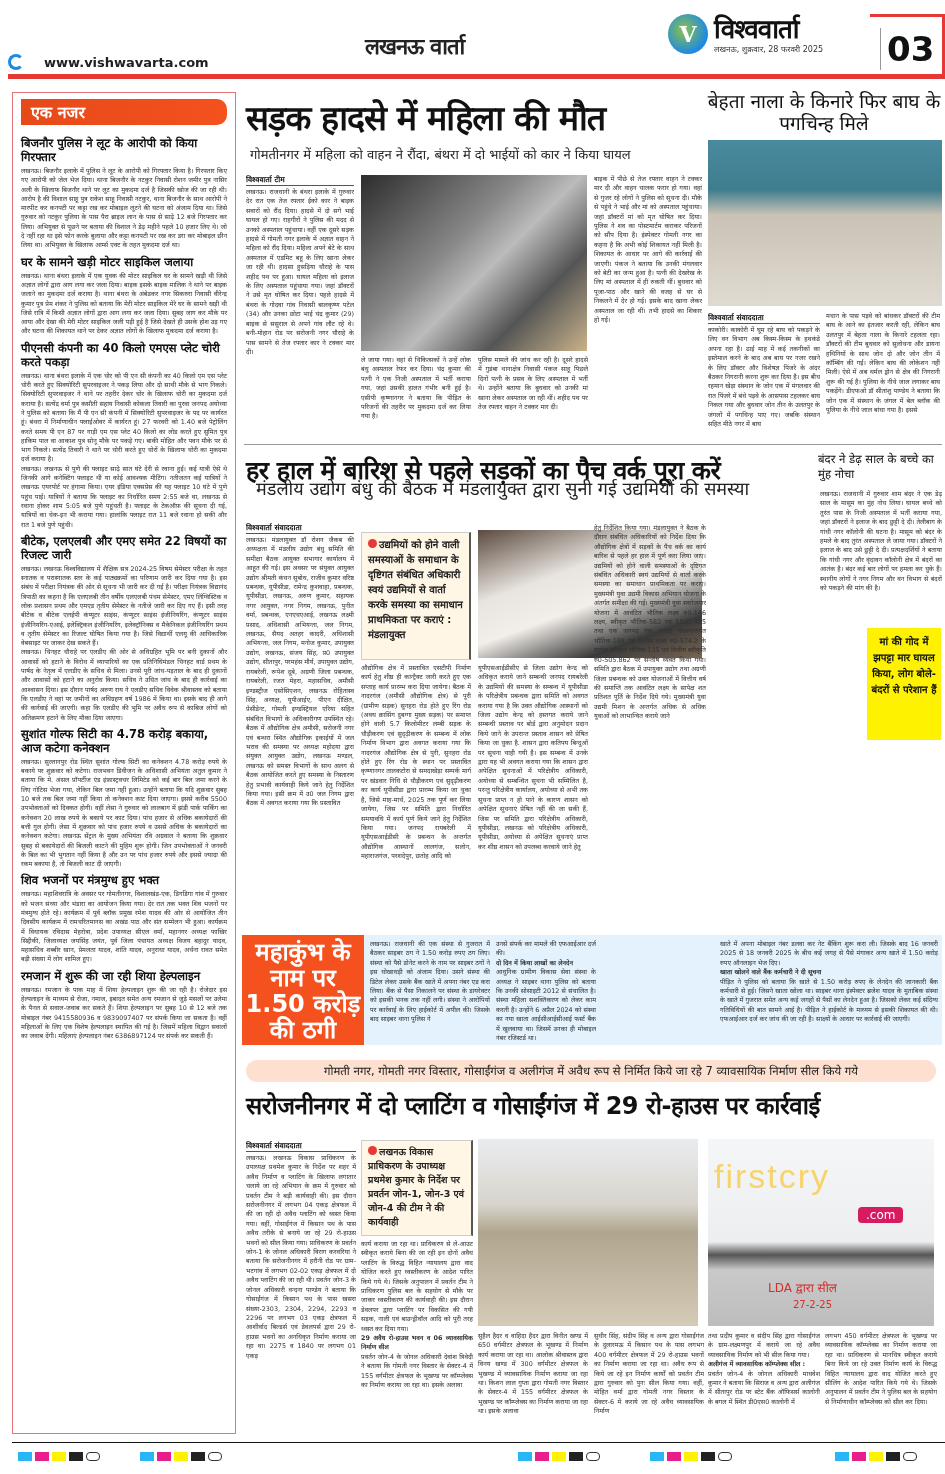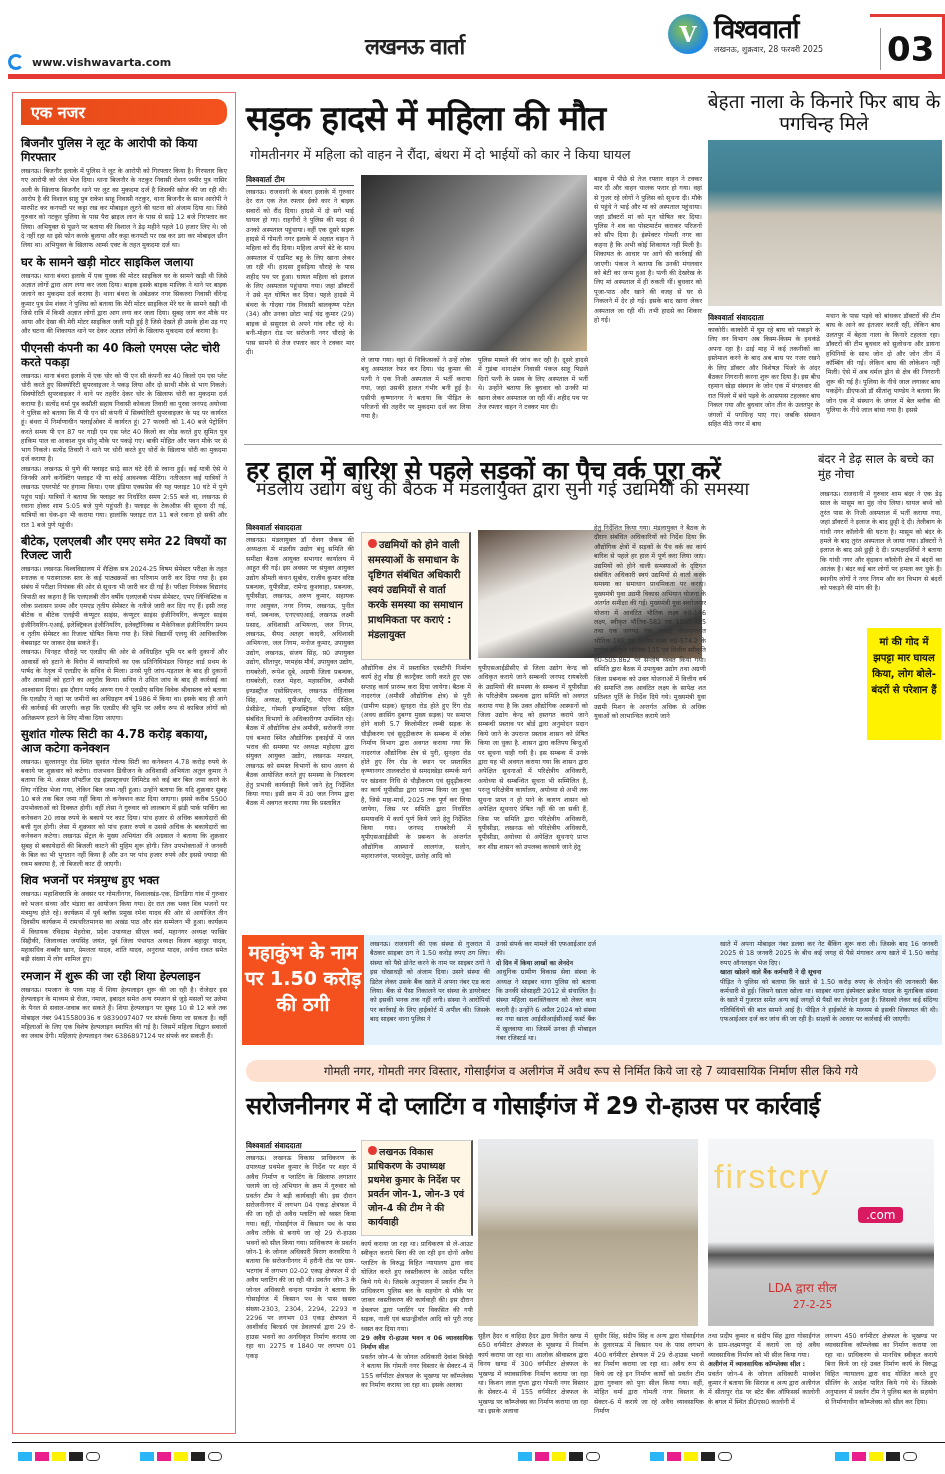--- a/index.html
+++ b/index.html
@@ -1,19 +1,19 @@
 <!DOCTYPE html>
 <html><head>
 <meta charset="utf-8">
 <style>
 *{box-sizing:border-box;margin:0;padding:0}
 body{width:945px;height:1474px;background:#fff;font-family:"DejaVu Sans",sans-serif;position:relative;overflow:hidden;color:#111}
 .abs{position:absolute}
 .masthead-title{left:365px;top:30px;font-size:22px;font-weight:bold;color:#222;letter-spacing:-1px}
-.site-url{left:8px;top:54px;font-size:11px;font-weight:bold;color:#222;display:flex;align-items:center;gap:8px}
+.site-url{left:8px;top:54px;font-size:13px;font-weight:bold;color:#222;display:flex;align-items:center;gap:20px}
 .ie-icon{width:16px;height:16px;border-radius:50%;border:3px solid #1e88e5;border-right-color:transparent;display:inline-block}
 .logo-wrap{left:668px;top:14px;display:flex;align-items:center;gap:6px}
 .logo-circle{width:40px;height:40px;border-radius:50%;background:radial-gradient(circle at 40% 40%,#8bc34a,#1e88e5 70%);display:flex;align-items:center;justify-content:center;color:#fff;font-weight:bold;font-size:22px;font-family:"DejaVu Serif",serif}
 .logo-name{font-size:26px;font-weight:bold;color:#111;line-height:28px;letter-spacing:-1px}
 .logo-date{font-size:8px;color:#333}
 .page-no-box{left:870px;top:14px;width:75px;height:64px;border-top:3px solid #e53935;border-right:3px solid #e53935}
 .page-no{left:880px;top:28px;font-size:34px;font-weight:bold;color:#111;border-left:1px solid #999;padding-left:6px;height:42px;line-height:42px}
 .red-rule{left:8px;top:74px;width:937px;height:5px;background:#e53935}
 .left-col{left:12px;top:92px;width:224px;height:1342px;border:1px solid #e57373;padding:6px 8px}
 .ek-nazar{background:linear-gradient(90deg,#e64a19,#f4511e);color:#fff;font-weight:bold;font-size:16px;padding:2px 10px;border-radius:0 10px 10px 0;margin-bottom:11px}
@@ -21,21 +21,21 @@
 .lt{font-size:6.4px;line-height:9.3px;color:#333;text-align:justify}
 .main-head{font-weight:bold;color:#111;white-space:nowrap}
 .sub-head{color:#222;white-space:nowrap}
 .byline{font-size:7.5px;font-weight:bold;border-bottom:1px solid #555;padding-bottom:1px;margin-bottom:2px}
 .body-text{font-size:6.4px;line-height:9.4px;color:#333;text-align:justify}
 .photo{background:#777;overflow:hidden}
 .hl-box{background:#fff6e6;border:1px solid #ccc;border-right:2px solid #555;padding:4px 6px;font-size:11px;line-height:16px;font-weight:bold;color:#222}
 .red-dot{display:inline-block;width:9px;height:9px;border-radius:50%;background:#e53935;margin-right:2px}
 .yellow-box{background:#fff200;padding:6px 4px;font-size:11px;font-weight:bold;text-align:center;line-height:16px}
 .cyber-strip{left:242px;top:935px;width:700px;height:110px;background:#e3f2fd}
-.cyber-red{left:242px;top:935px;width:122px;height:110px;background:#f4511e;color:#fff;font-weight:bold;font-size:19px;line-height:26px;text-align:center;padding-top:4px}
+.cyber-red{left:242px;top:935px;width:122px;height:110px;background:#f4511e;color:#fff;font-weight:bold;font-size:24px;line-height:26px;text-align:center;padding-top:4px}
 .orange-banner{left:246px;top:1060px;width:690px;height:22px;background:#fde0cf;border-radius:11px;font-size:11.5px;text-align:center;line-height:22px;color:#222}
 .regmarks{display:flex;gap:3px;align-items:center}
 .regmarks span{display:inline-block;width:14px;height:9px}
 .reg-cross{border:1px solid #333;border-radius:4px;width:14px;height:9px;position:relative}
 .divider{height:1px;background:#999}
 </style>
 </head>
 <body>
 
 <div class="abs masthead-title">लखनऊ वार्ता</div>

